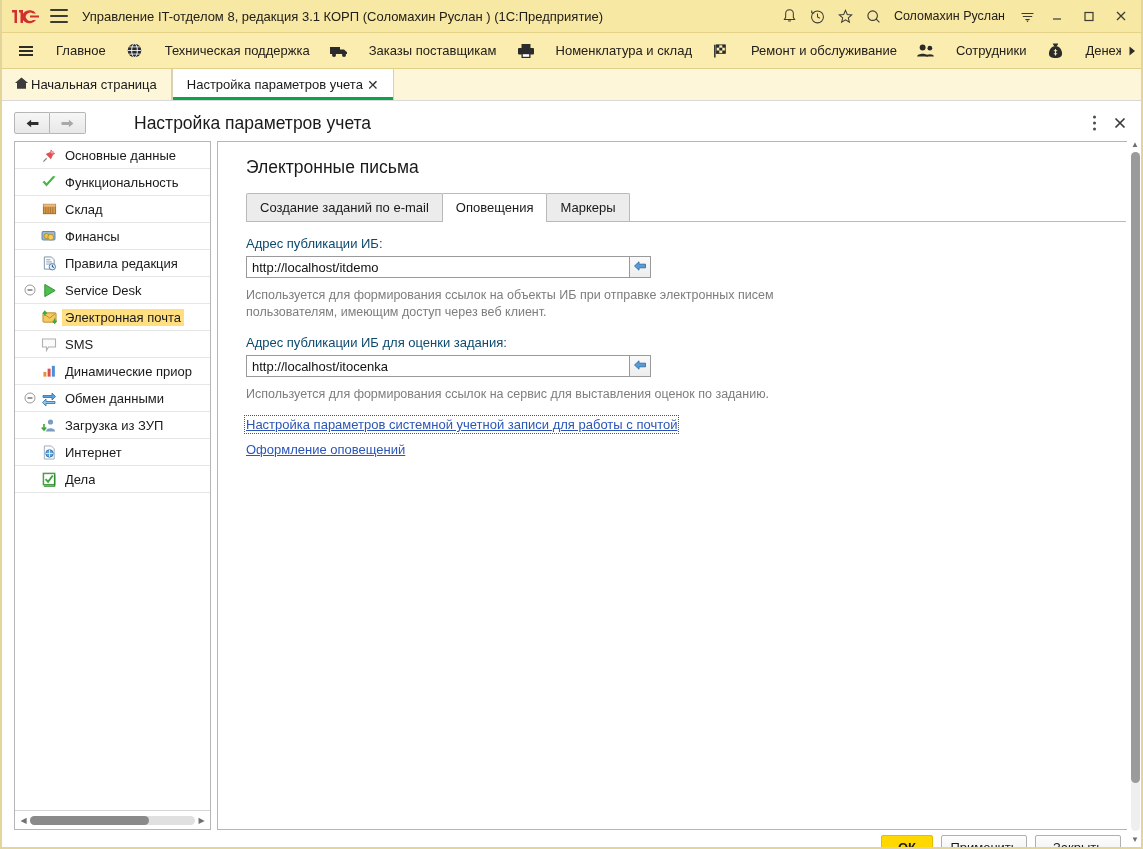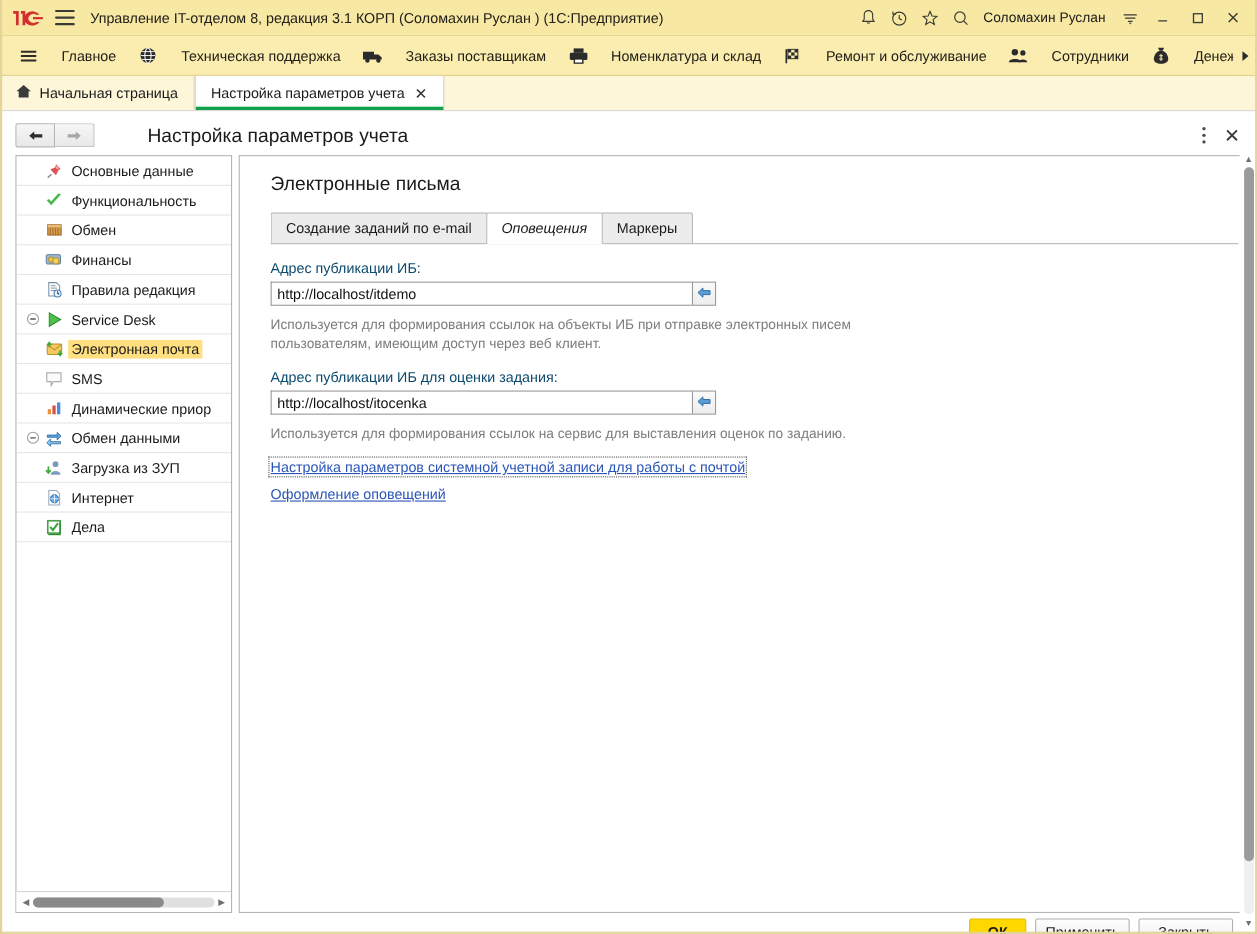--- a/index.html
+++ b/index.html
@@ -88,21 +88,21 @@
 
   
   .tabstrip {
     height: 32px;
     background: #fdf6d8;
     display: flex;
     align-items: stretch;
     border-bottom: 1px solid #d9d9d9;
   }
   .wtab {
-    display: flex; align-items: center; gap: 7px;
+    display: flex; align-items: center; gap: 2px;
     padding: 0 14px;
     background: #fdf6d8;
     border-right: 1px solid #d8d2b4;
     cursor: pointer;
     font-size: 13px;
     color: #1a1a1a;
     white-space: nowrap;
     position: relative;
   }
   .wtab.active {
@@ -214,21 +214,20 @@
     cursor: pointer;
     color: #1a1a1a;
     border-radius: 2px 2px 0 0;
     white-space: nowrap;
   }
   .ftab.active {
     background: #ffffff;
     position: relative;
     top: 1px;
     padding-bottom: 7px;
-    font-style: italic;
   }
   .formbody { padding: 14px 0 0 12px; }
   .flabel { font-size: 13px; color: #0c4a6e; margin-bottom: 5px;}
   .fieldrow { display: flex; align-items: stretch; width: 405px; margin-bottom: 9px;}
   .finput {
     flex: 1 1 auto;
     height: 22px;
     border: 1px solid #9a9a9a;
     border-right: none;
     padding: 0 5px;
@@ -537,21 +536,21 @@
 
       <div class="trow lvl0">
         <span class="expander"></span>
         <span class="ticon">
           <svg width="15" height="14" viewBox="0 0 16 14">
               <rect x="1.5" y="2" width="13" height="10" fill="#d79a4e" stroke="#9c6a28" stroke-width="1"></rect>
               <rect x="1.5" y="2" width="13" height="2.4" fill="#e8bb7e"></rect>
               <path d="M4 5 L4 12 M6.5 5 L6.5 12 M9 5 L9 12 M11.5 5 L11.5 12" stroke="#9c6a28" stroke-width="0.8"></path>
             </svg>
         </span>
-        <span class="tlabel">Обмен</span>
+        <span class="tlabel">Склад</span>
       </div>
 
       <div class="trow lvl0">
         <span class="expander"></span>
         <span class="ticon">
           <svg width="16" height="14" viewBox="0 0 16 14">
               <rect x="1" y="2.5" width="13" height="8.5" rx="1" fill="#9bb7d4" stroke="#5d7e9f" stroke-width="0.9"></rect>
               <circle cx="5.5" cy="7" r="2.5" fill="#e8c24a" stroke="#a98b1e" stroke-width="0.8"></circle>
               <circle cx="9.8" cy="8.2" r="2.9" fill="#f0cf5e" stroke="#a98b1e" stroke-width="0.8"></circle>
             </svg>

